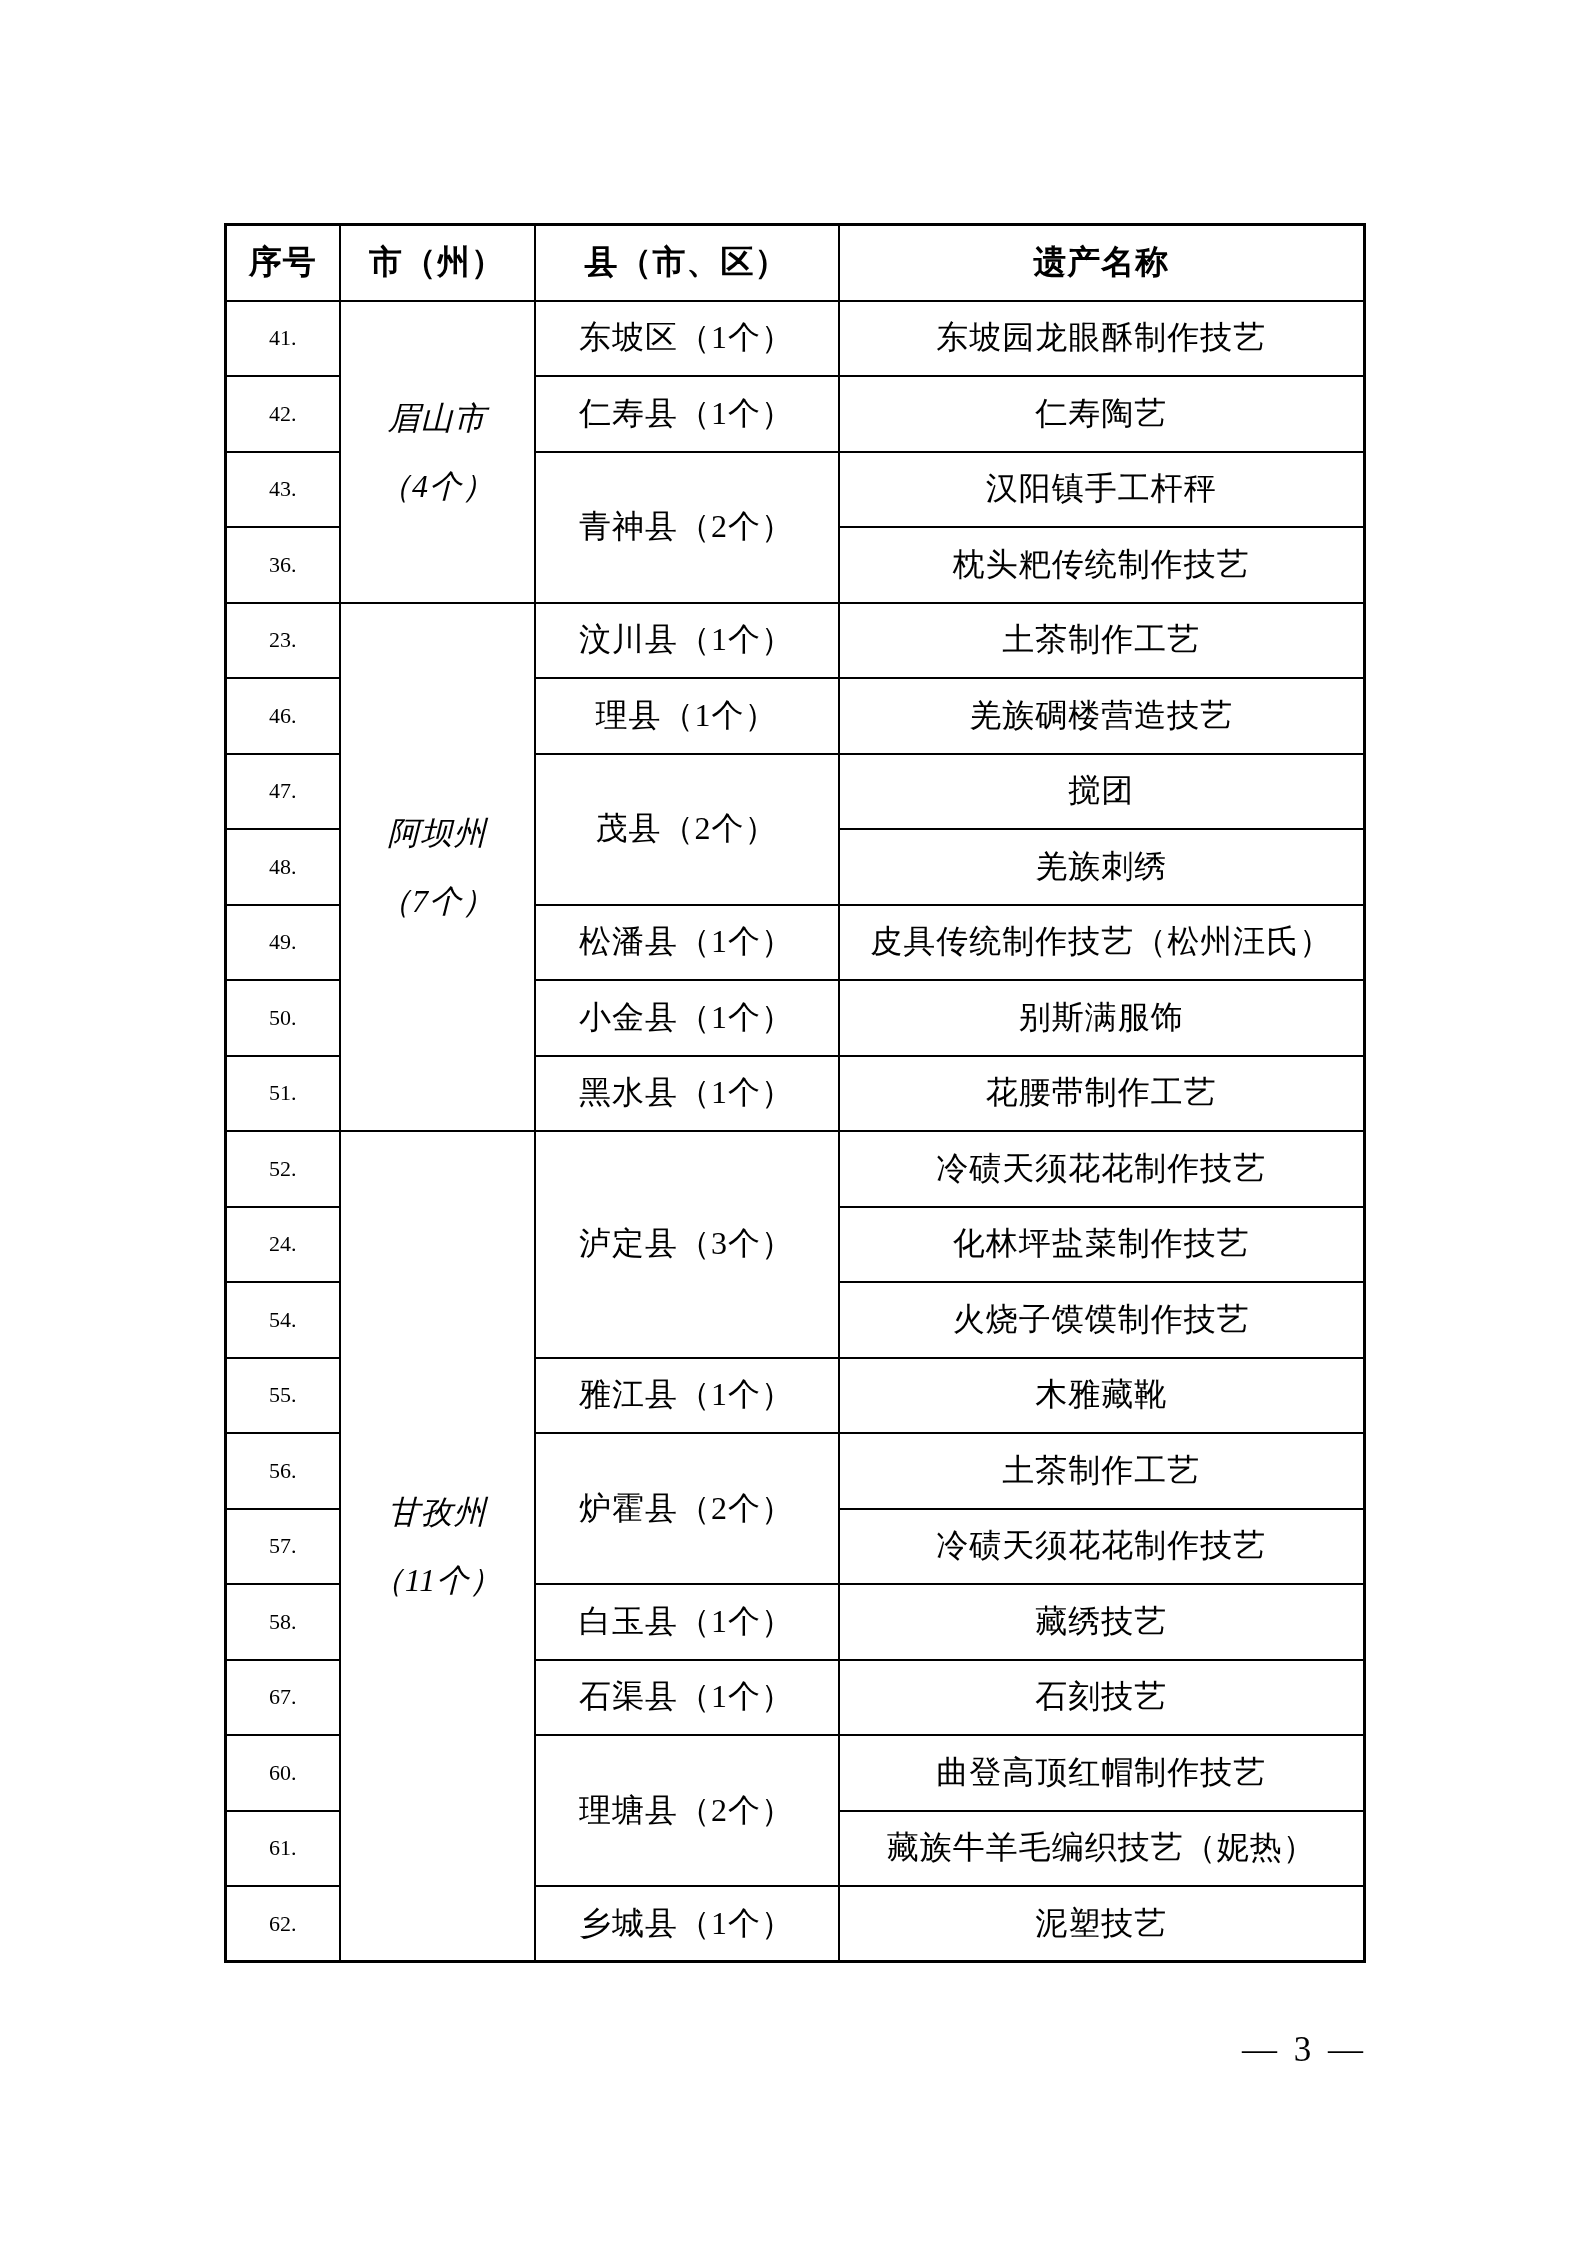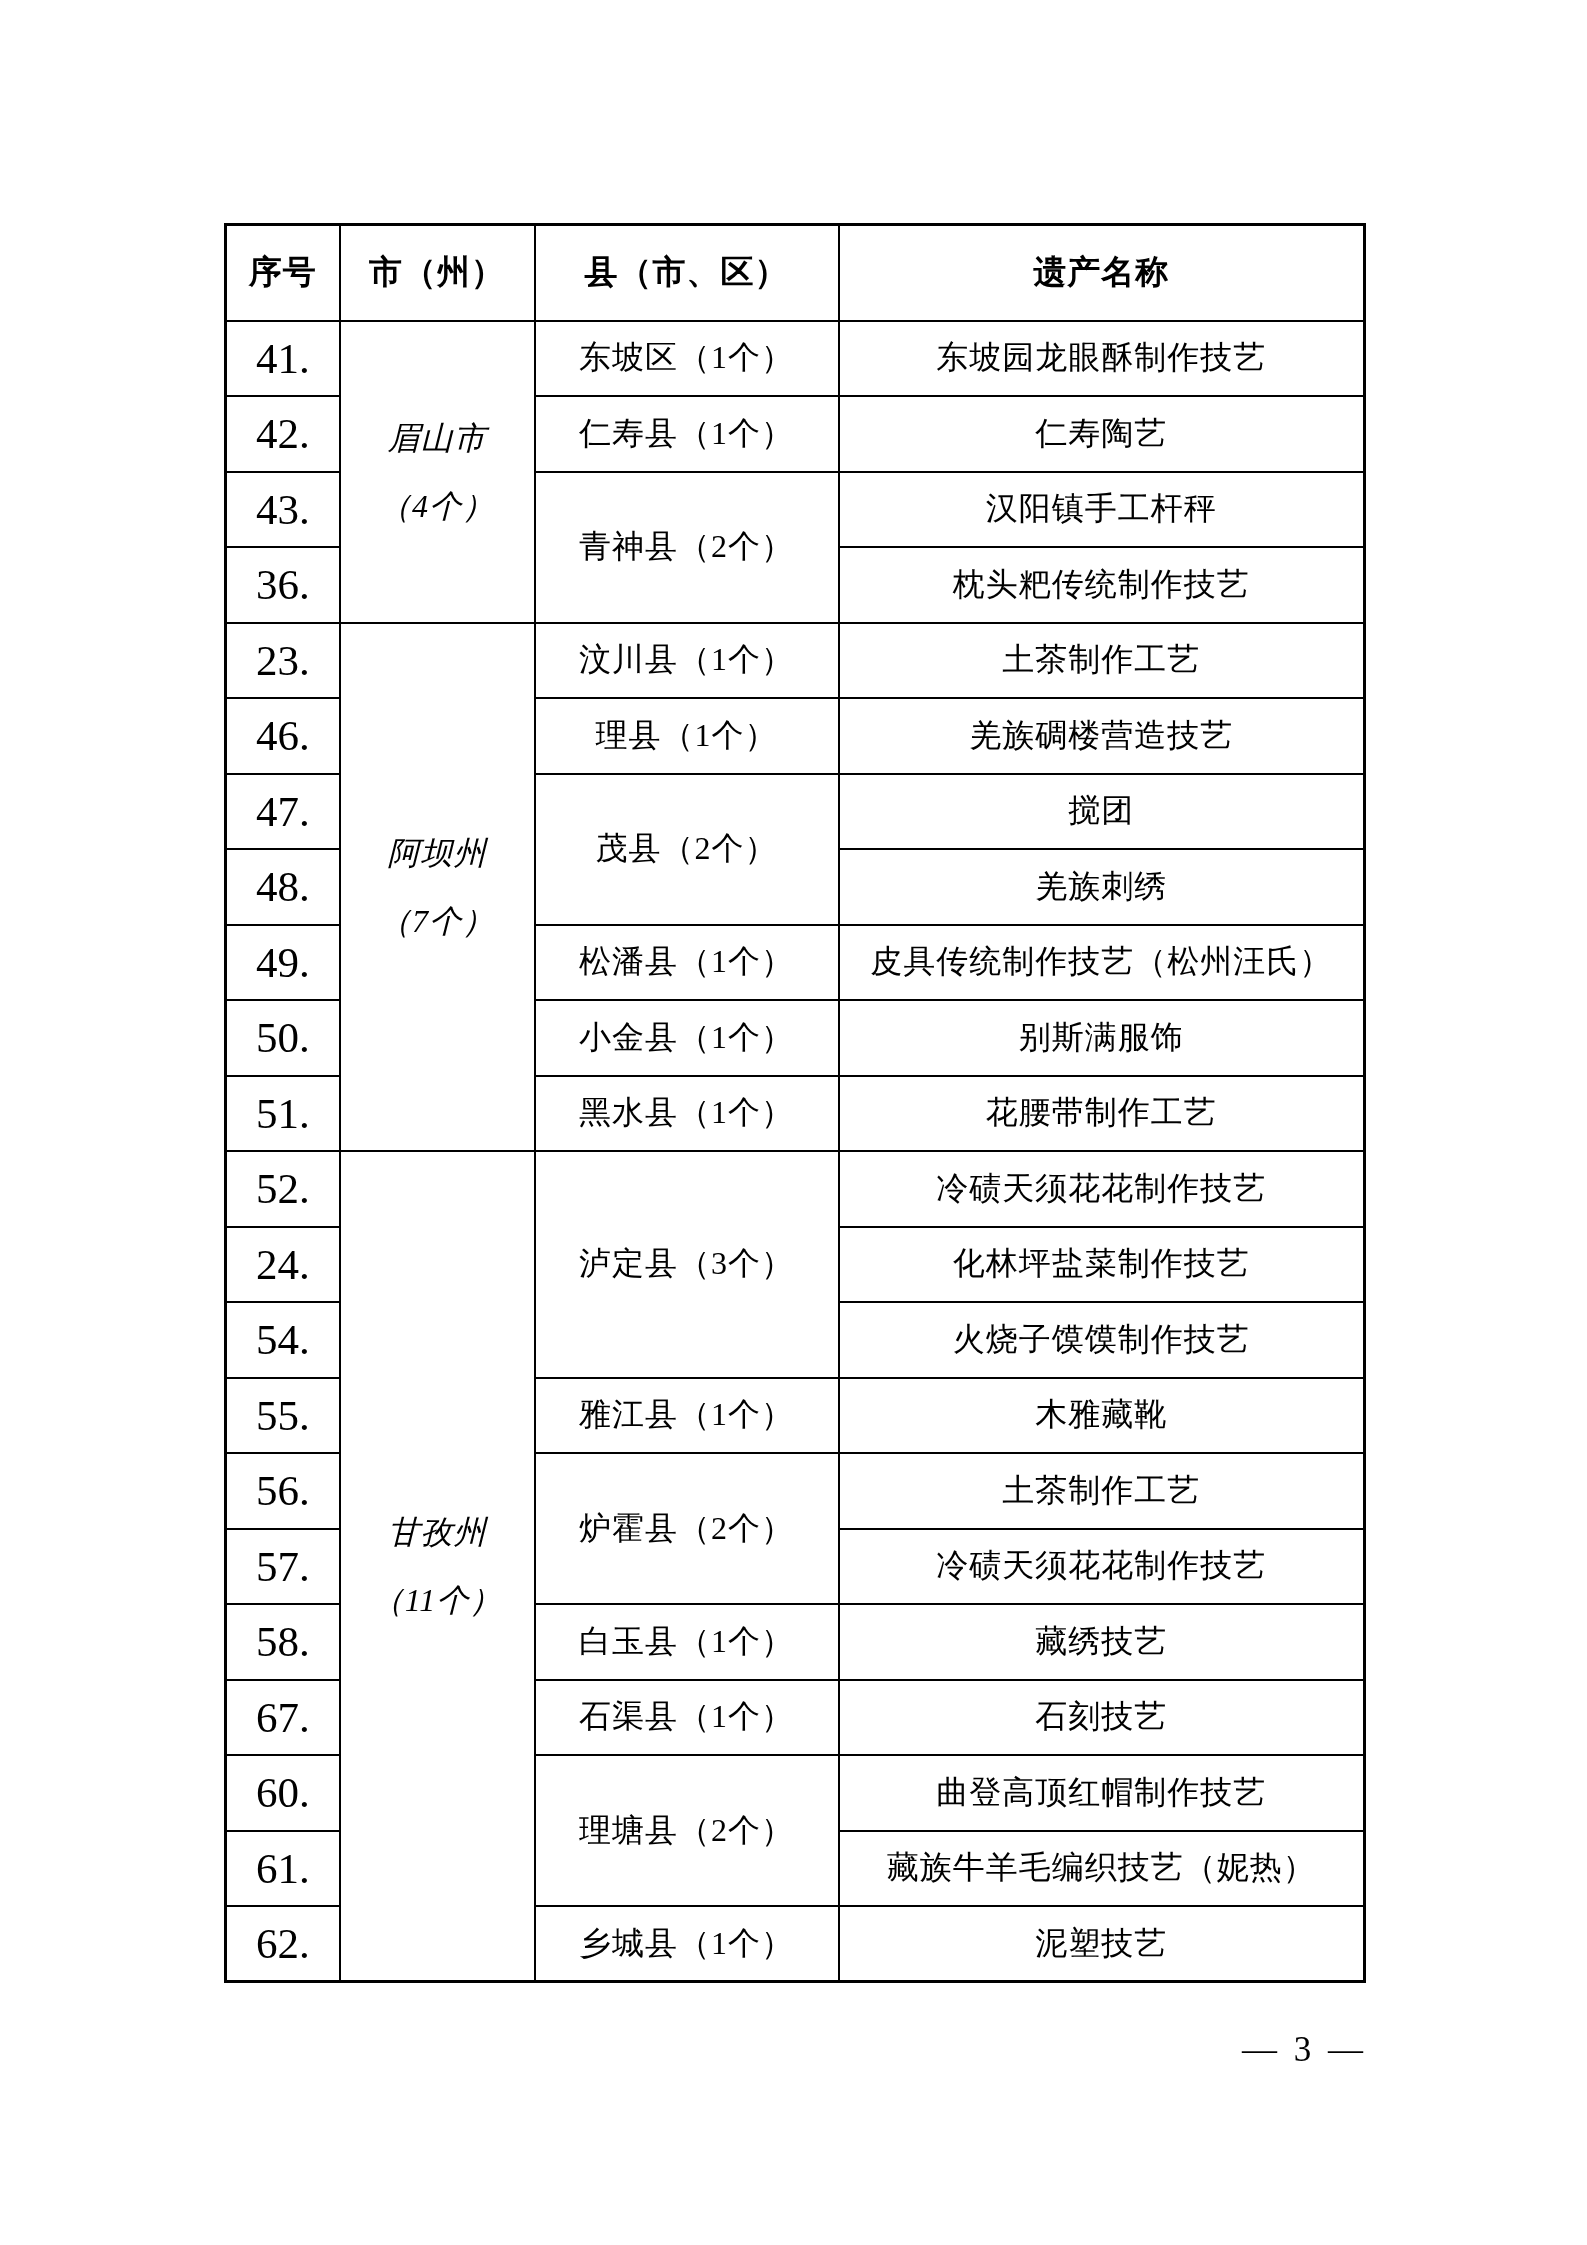--- a/index.html
+++ b/index.html
@@ -24,30 +24,30 @@
   .heritage-table th,
   .heritage-table td {
     border: 2px solid #000000;
     text-align: center;
     vertical-align: middle;
     padding: 0;
     font-size: 32px;
     letter-spacing: 1px;
     overflow: hidden;
   }
-  tr.header-row { height: 96px; }
+  tr.header-row { height: 76px; }
   tr.data-row   { height: 75.5px; }
   .heritage-table th {
     font-family: "Liberation Sans", "DejaVu Sans", sans-serif;
     font-weight: bold;
     font-size: 33px;
   }
   td.row-number-cell {
     font-family: "Liberation Serif", "DejaVu Serif", serif;
-    font-size: 43px;
+    font-size: 22px;
     letter-spacing: 0;
   }
   td.city-cell div { line-height: 68px; font-style: italic; }
 
   .page-footer {
     position: absolute;
     top: 2030px;
     right: 220px;
     font-size: 35px;
     letter-spacing: 4px;

